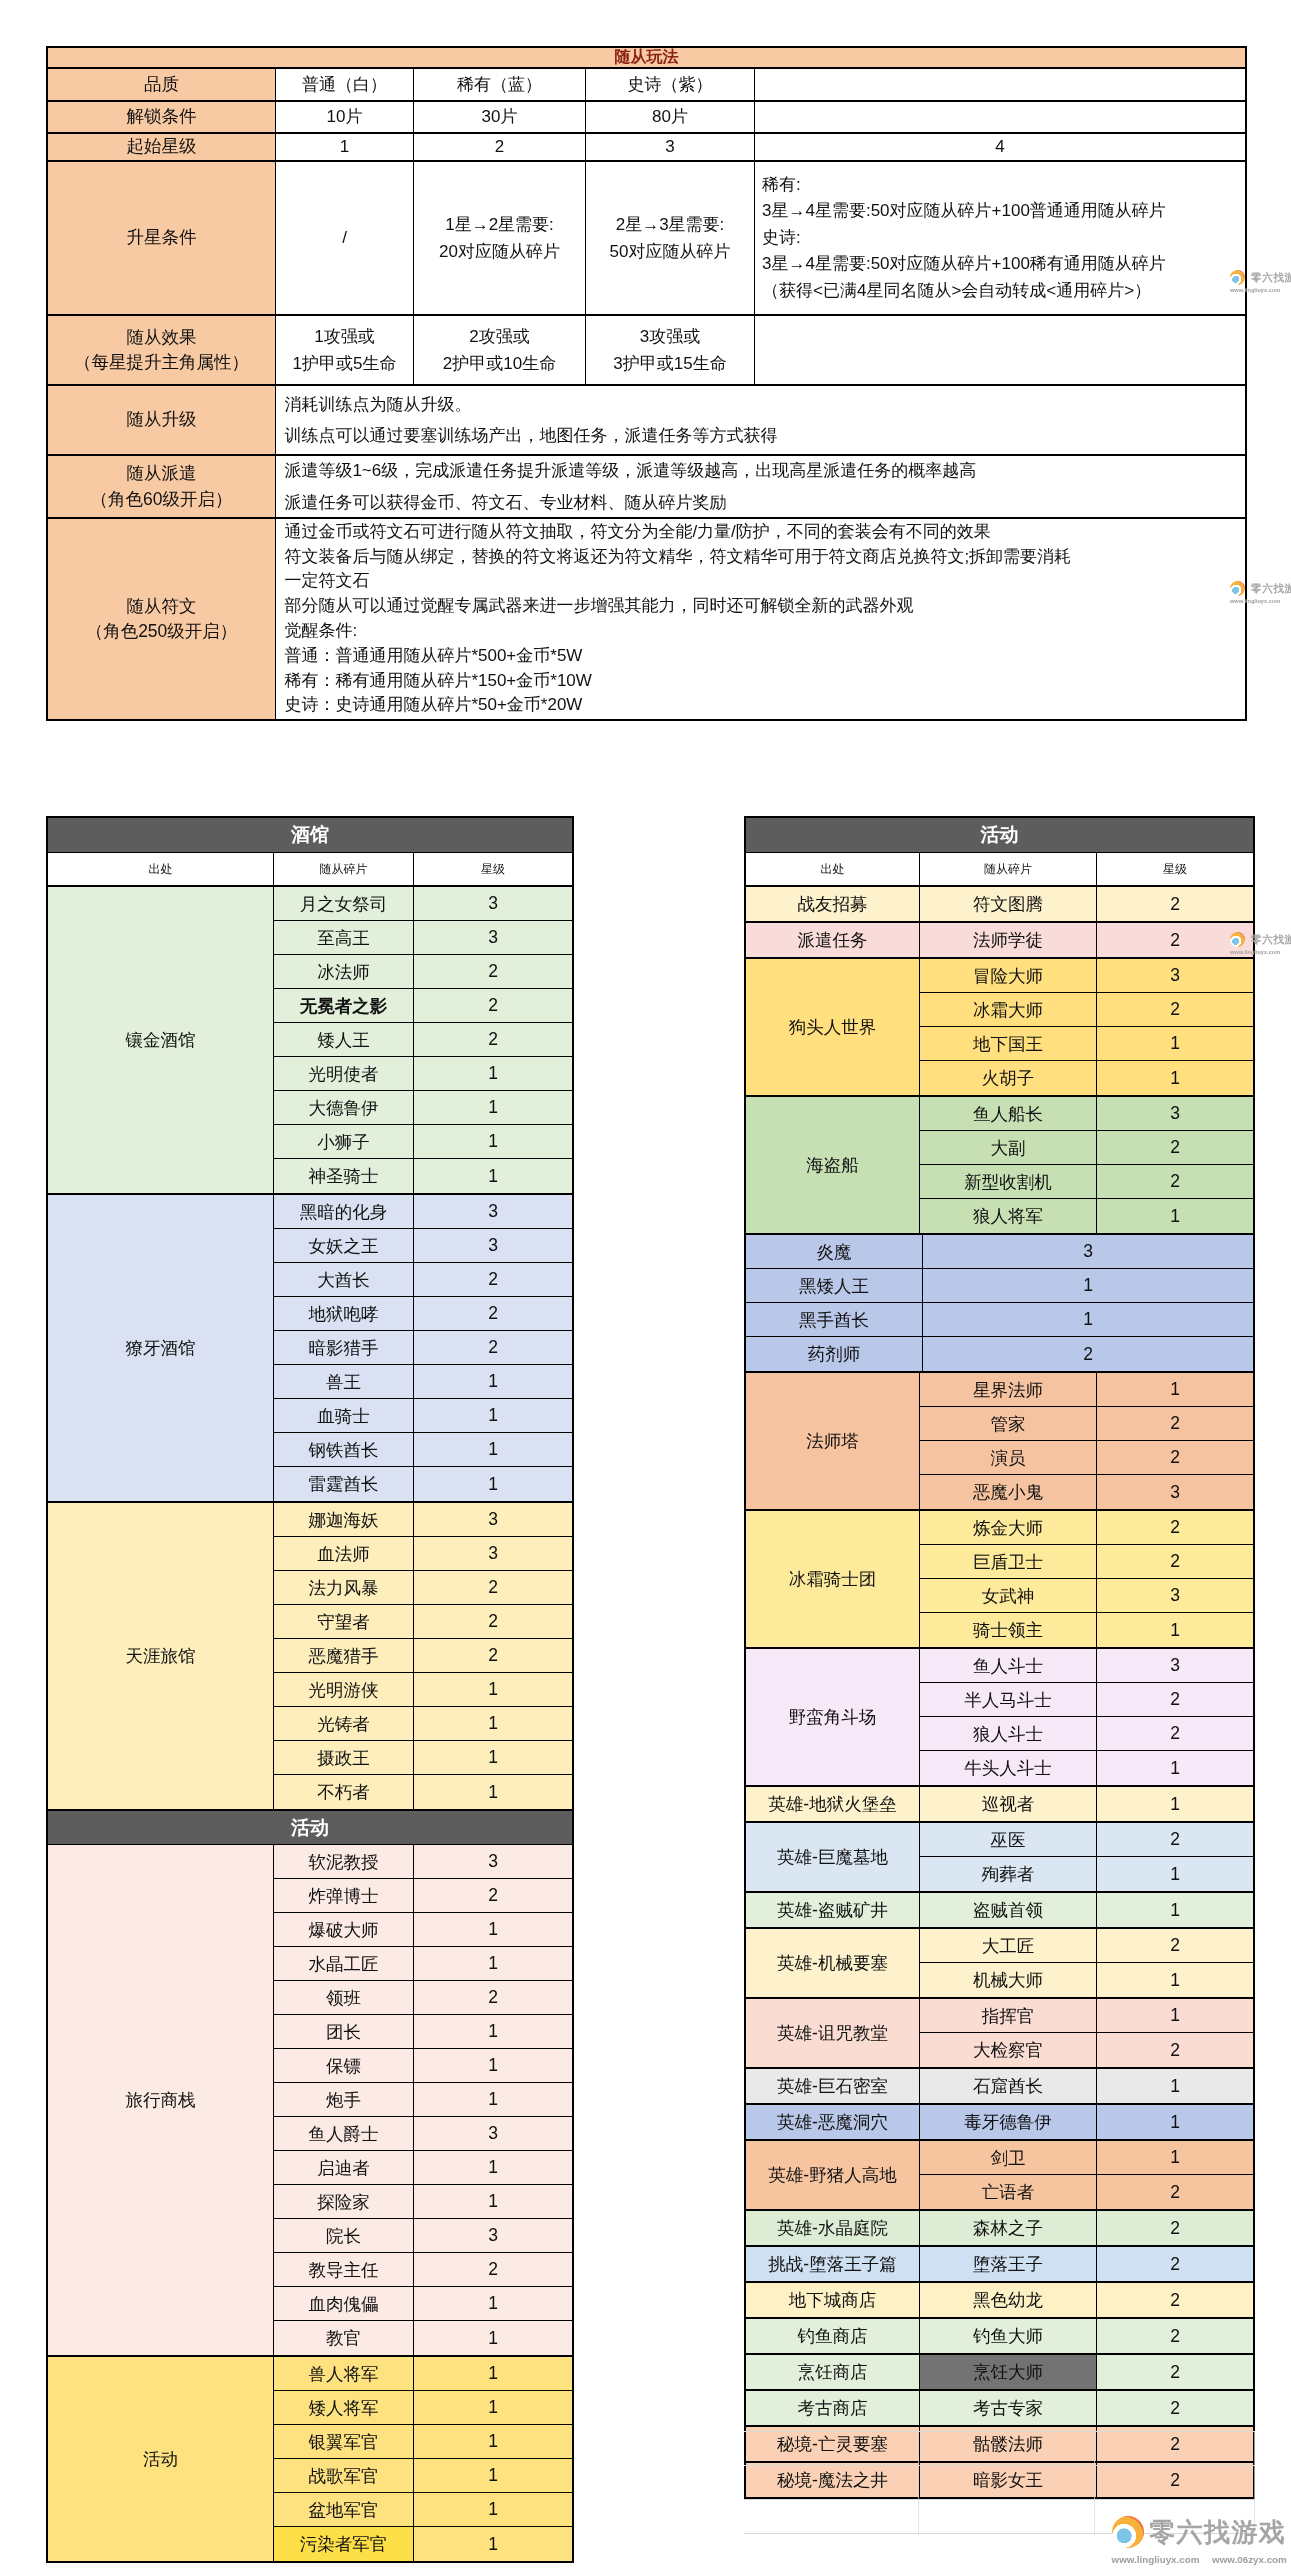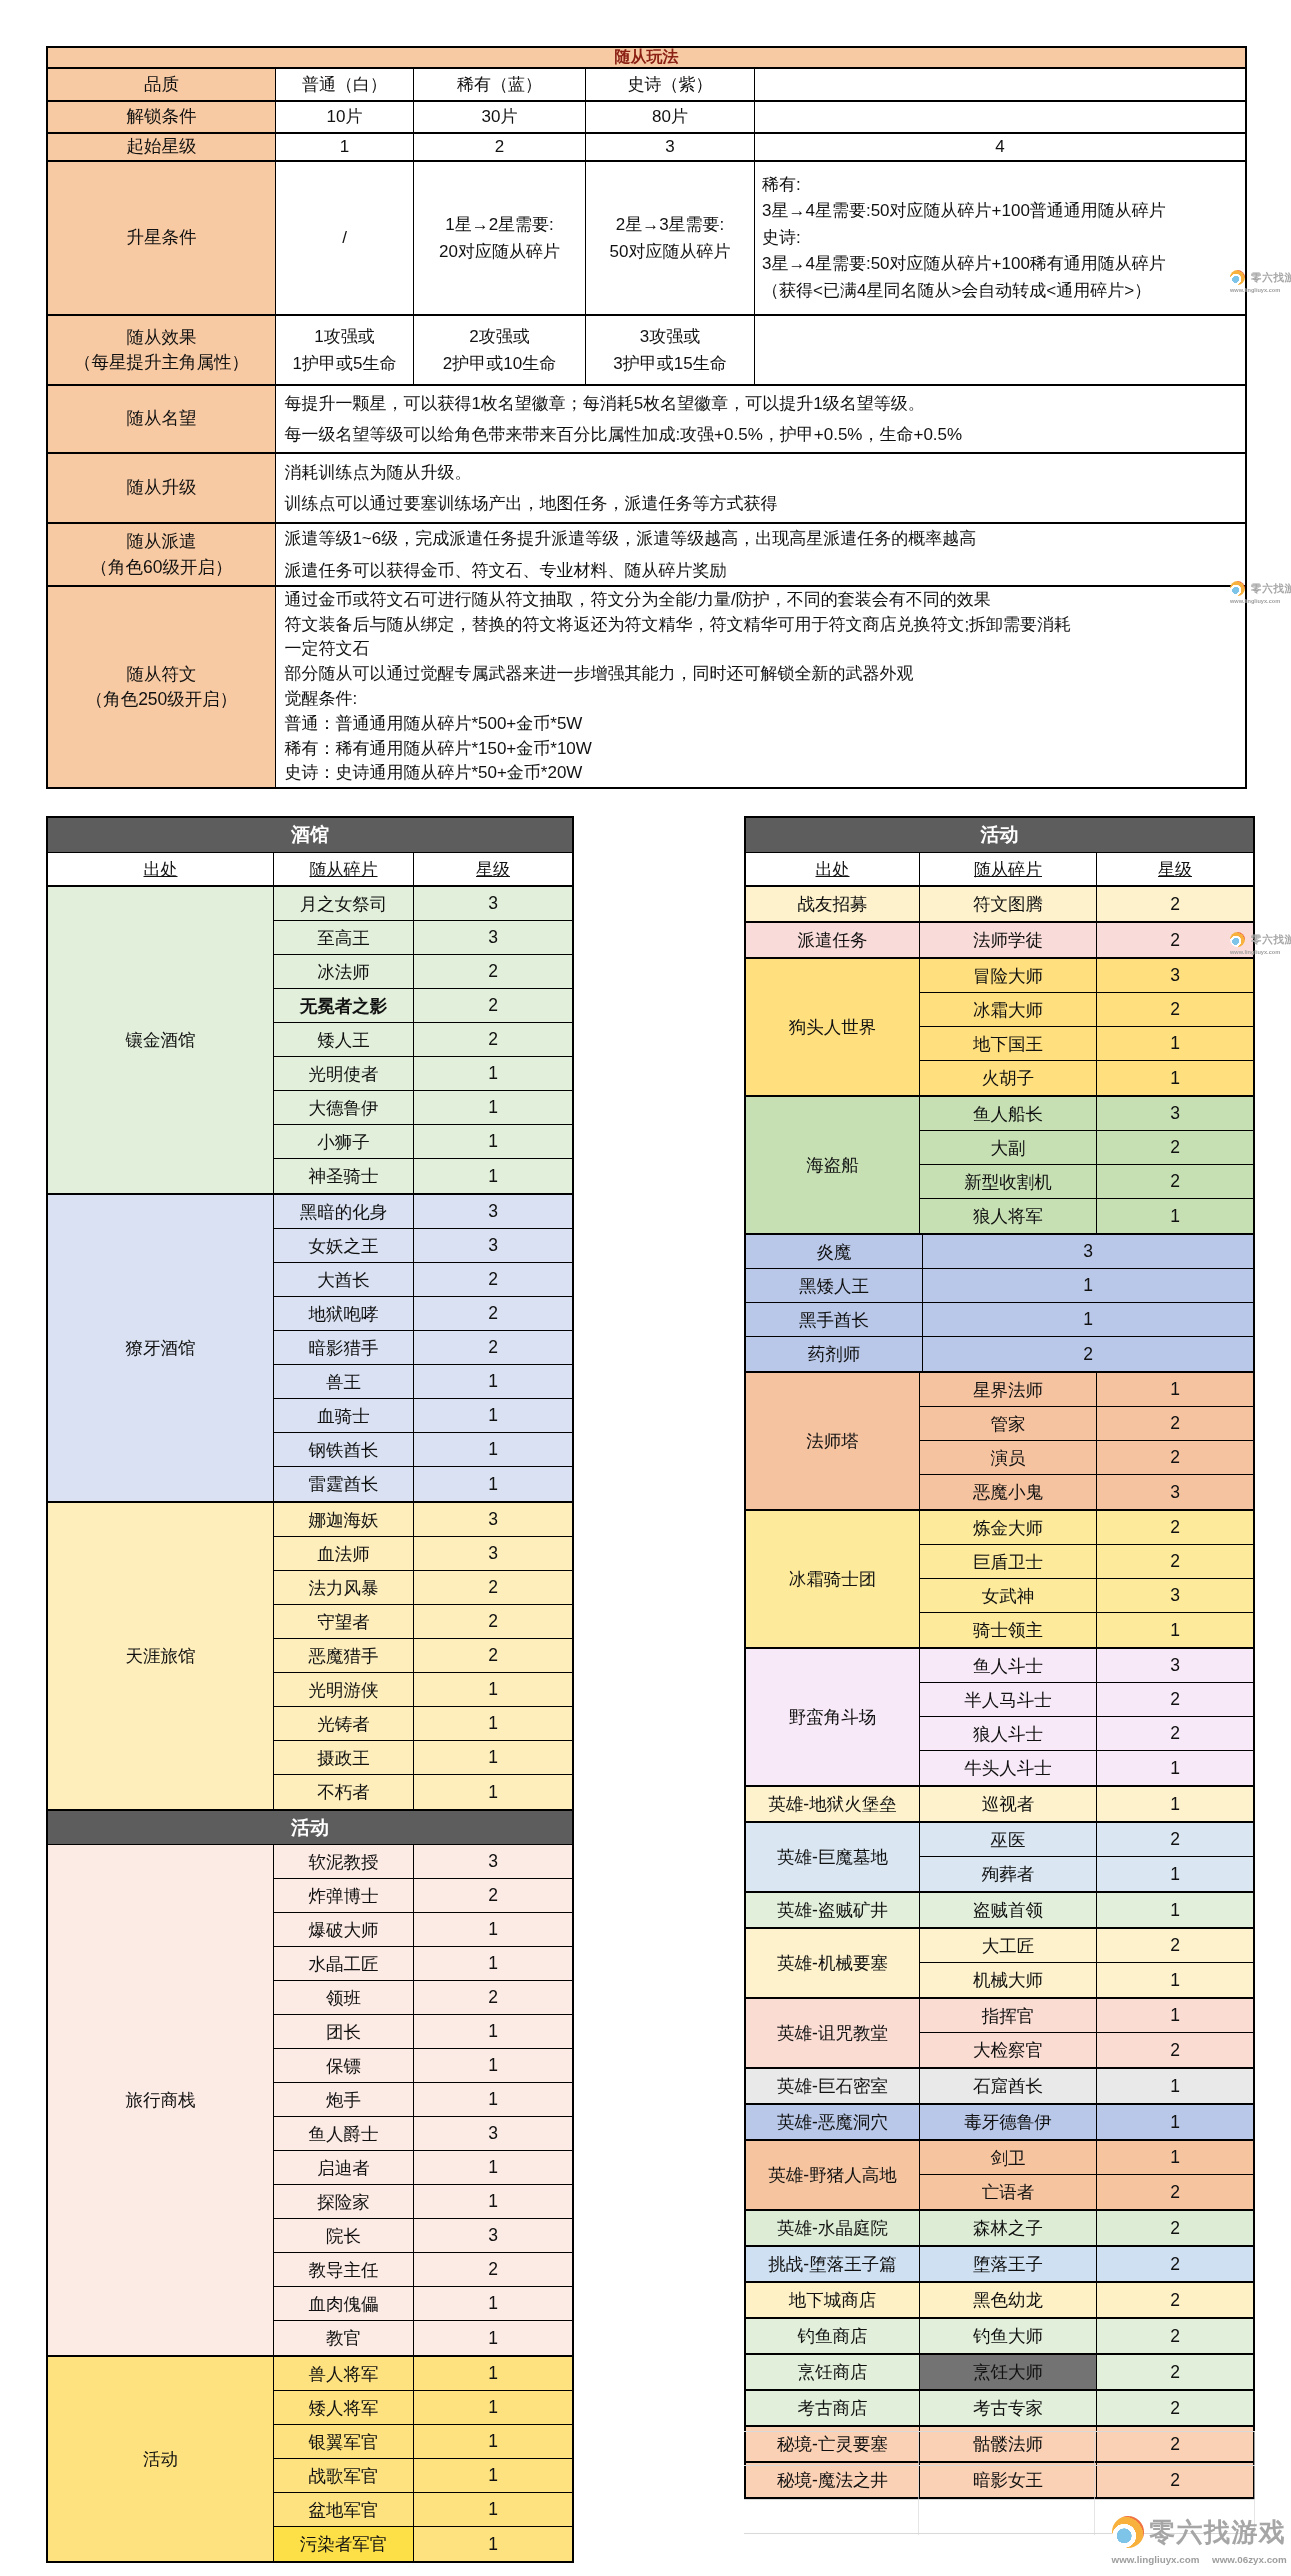--- a/index.html
+++ b/index.html
@@ -21,21 +21,21 @@
             text-align:left;line-height:1.46;box-sizing:border-box;background:#fff;}
   .t-merged.roomy{line-height:1.85;}
   
   .bt{position:absolute;top:816px;border:2.1px solid #000;box-sizing:border-box;background:#fff;}
   .bt.tavern{left:46px;width:528px;}
   .bt.activity{left:744px;width:511px;}
   .bt-bar{height:35px;background:var(--bargray);color:#fff;font-weight:bold;font-size:19px;
           display:flex;align-items:center;justify-content:center;border-bottom:1.4px solid #000;box-sizing:border-box;}
   .bt-bar.mid{height:34px;}
   .bt-cols{display:flex;height:34px;background:#fff;border-bottom:2.1px solid #000;box-sizing:border-box;}
-  .bt-col{display:flex;align-items:center;justify-content:center;font-size:17px;border-right:1.4px solid #000;box-sizing:border-box;text-decoration:underline;}
+  .bt-col{display:flex;align-items:center;justify-content:center;font-size:12px;border-right:1.4px solid #000;box-sizing:border-box;}
   .bt-col:last-child{border-right:none;}
   .group{display:flex;border-bottom:2.1px solid #000;box-sizing:border-box;}
   .group:last-child{border-bottom:none;}
   .g-src{display:flex;align-items:center;justify-content:center;text-align:center;border-right:1.4px solid #000;
          font-size:17.5px;white-space:pre-line;line-height:1.4;box-sizing:border-box;}
   .g-rows{flex:1;display:flex;flex-direction:column;}
   .g-row{display:flex;height:34px;border-bottom:1.4px solid #000;box-sizing:border-box;}
   .g-row:last-child{border-bottom:none;}
   .g-name{display:flex;align-items:center;justify-content:center;font-size:17.5px;border-right:1.4px solid #000;box-sizing:border-box;}
   .g-star{flex:1;display:flex;align-items:center;justify-content:center;font-size:17.5px;}
@@ -111,25 +111,20 @@
         <div class="t-label">随从效果
 （每星提升主角属性）</div>
         <div class="t-cell" style="width: 138px;">1攻强或
 1护甲或5生命</div>
         <div class="t-cell" style="width: 172px;">2攻强或
 2护甲或10生命</div>
         <div class="t-cell" style="width: 169px;">3攻强或
 3护甲或15生命</div>
         <div class="t-cell t-c5"></div>
       </div>
-      <div class="t-row" style="height: 68px;">
-        <div class="t-label">随从名望</div>
-        <div class="t-merged roomy">每提升一颗星，可以获得1枚名望徽章；每消耗5枚名望徽章，可以提升1级名望等级。
-每一级名望等级可以给角色带来带来百分比属性加成:攻强+0.5%，护甲+0.5%，生命+0.5%</div>
-      </div>
       <div class="t-row" style="height: 70px;">
         <div class="t-label">随从升级</div>
         <div class="t-merged roomy">消耗训练点为随从升级。
 训练点可以通过要塞训练场产出，地图任务，派遣任务等方式获得</div>
       </div>
       <div class="t-row" style="height: 63px;">
         <div class="t-label">随从派遣
 （角色60级开启）</div>
         <div class="t-merged roomy">派遣等级1~6级，完成派遣任务提升派遣等级，派遣等级越高，出现高星派遣任务的概率越高
 派遣任务可以获得金币、符文石、专业材料、随从碎片奖励</div>

